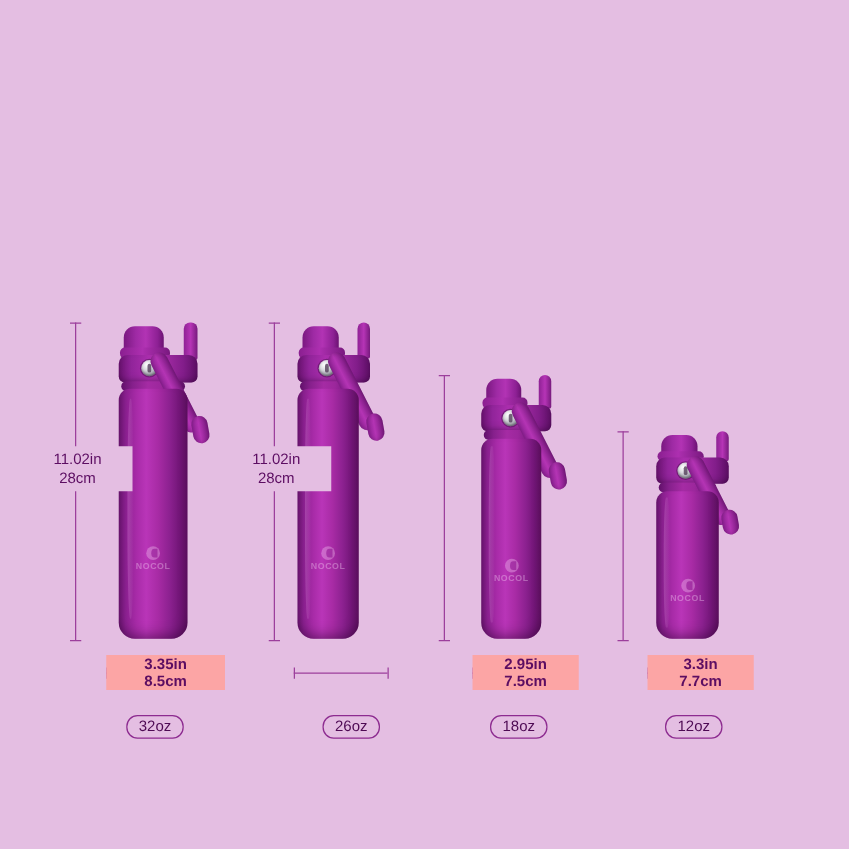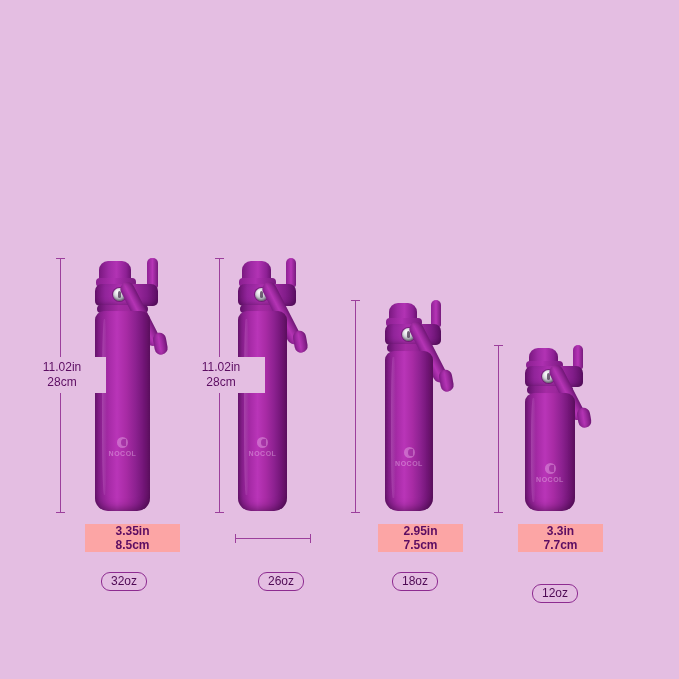--- a/index.html
+++ b/index.html
@@ -381,15 +381,15 @@
   <div class="hcap" style="left:518px; top:534px;"></div>
   <div class="hcap" style="left:593px; top:534px;"></div>
   <div class="hlabel" style="left:518px; top:524px; width:75px;">
     <span>3.3in</span><br>
     <span>7.7cm</span>
   </div>
 
   <div class="badge" style="left:101px; top:572px;">32oz</div>
   <div class="badge" style="left:235px; top:572px;margin-left:23px;">26oz</div>
   <div class="badge" style="left:392px; top:572px;">18oz</div>
-  <div class="badge" style="left:532px; top:584px;text-align:center;">12oz</div>
+  <div class="badge" style="left:532px; top:572px;text-align:center;">12oz</div>
 
 </div>
 
 </body></html>

